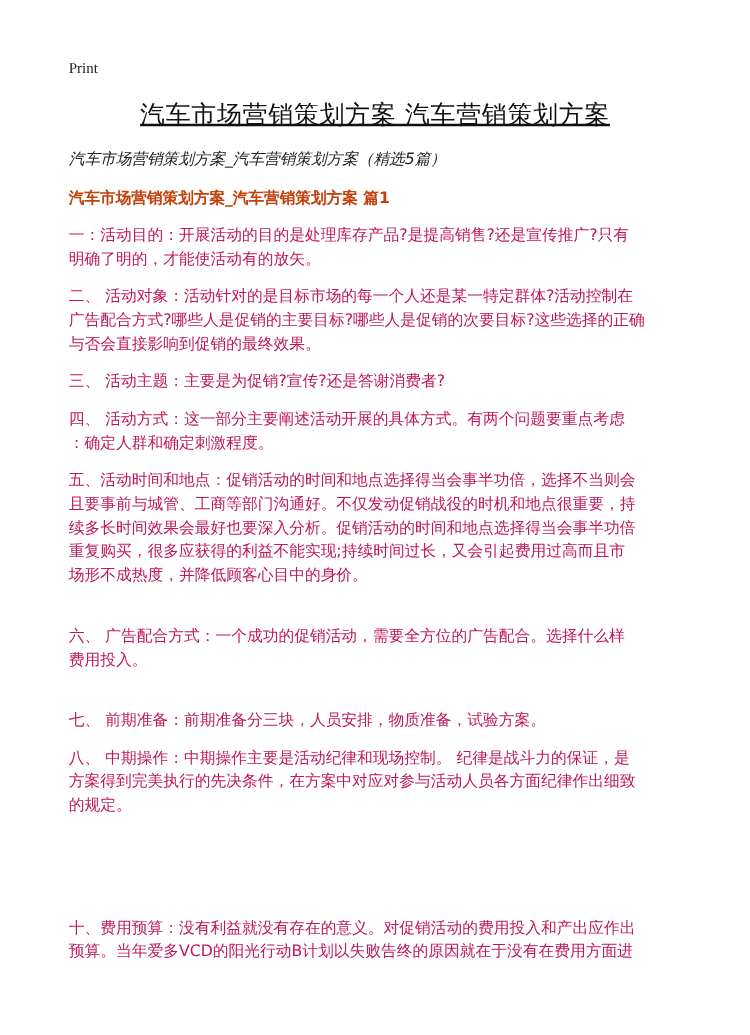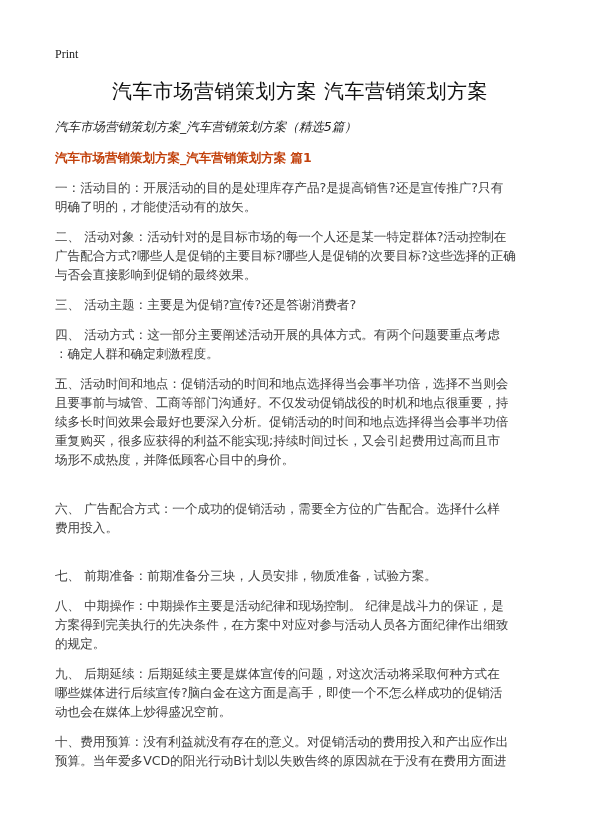--- a/index.html
+++ b/index.html
@@ -2,24 +2,24 @@
 <html><head>
 <meta charset="utf-8">
 <style>
   html, body { margin: 0; padding: 0; background: #ffffff; }
   body { width: 600px; height: 828px; overflow: hidden; position: relative;
          font-family: "DejaVu Sans", "Liberation Sans", sans-serif; color: #1a1a1a; }
   .page { position: absolute; left: 0; top: 0; width: 600px; height: 707px; }
   .print { position: absolute; left: 55px; top: 47px; font-family: "Liberation Serif", "DejaVu Serif", serif;
            font-size: 12px; color: #222; }
   .title { position: absolute; left: 0; width: 600px; top: 78px; text-align: center;
-           font-size: 20px; font-weight: normal; letter-spacing: 0.5px; color: #111; }
+           font-size: 20px; font-weight: normal; letter-spacing: 0.5px; color: #111; text-decoration: underline; }
   .subtitle { position: absolute; left: 55px; top: 119px; font-size: 12.5px; color: #222; font-style: italic; }
   .heading { position: absolute; left: 55px; top: 150px; font-size: 12.5px; font-weight: bold; color: #c2410c; }
-  .para { position: absolute; left: 55px; width: 490px; font-size: 12.6px; line-height: 19px; color: #404040;
+  .para { position: absolute; left: 55px; width: 490px; font-size: 12.6px; line-height: 19px; color: #be185d;
           white-space: normal; }
   .para span { display: block; white-space: nowrap; }
 </style>
 </head>
 <body>
 
 <div class="page">
   <div class="print">Print</div>
   <div class="title">汽车市场营销策划方案 汽车营销策划方案</div>
   <div class="subtitle">汽车市场营销策划方案_汽车营销策划方案（精选5篇）</div>
@@ -61,23 +61,18 @@
   <div class="para" style="top:566px">
     <span>七、 前期准备：前期准备分三块，人员安排，物质准备，试验方案。</span>
   </div>
 
   <div class="para" style="top:596px">
     <span>八、 中期操作：中期操作主要是活动纪律和现场控制。 纪律是战斗力的保证，是</span>
     <span>方案得到完美执行的先决条件，在方案中对应对参与活动人员各方面纪律作出细致</span>
     <span>的规定。</span>
   </div>
 
-  <div class="para" style="top:664px">
-    <span>九、 后期延续：后期延续主要是媒体宣传的问题，对这次活动将采取何种方式在</span>
-    <span>哪些媒体进行后续宣传?脑白金在这方面是高手，即使一个不怎么样成功的促销活</span>
-    <span>动也会在媒体上炒得盛况空前。</span>
-  </div>
 
   <div class="para" style="top:732px">
     <span>十、费用预算：没有利益就没有存在的意义。对促销活动的费用投入和产出应作出</span>
     <span>预算。当年爱多VCD的阳光行动B计划以失败告终的原因就在于没有在费用方面进</span>
   </div>
 </div>
 
 </body></html>

